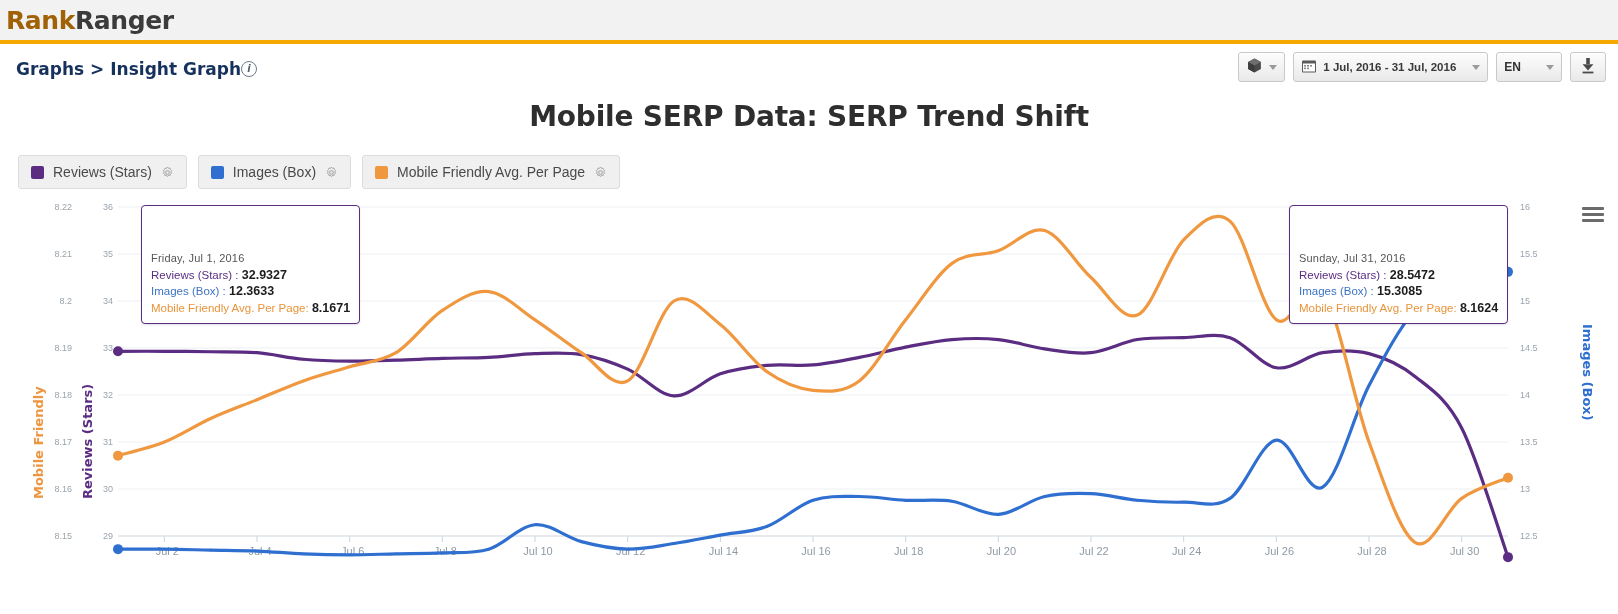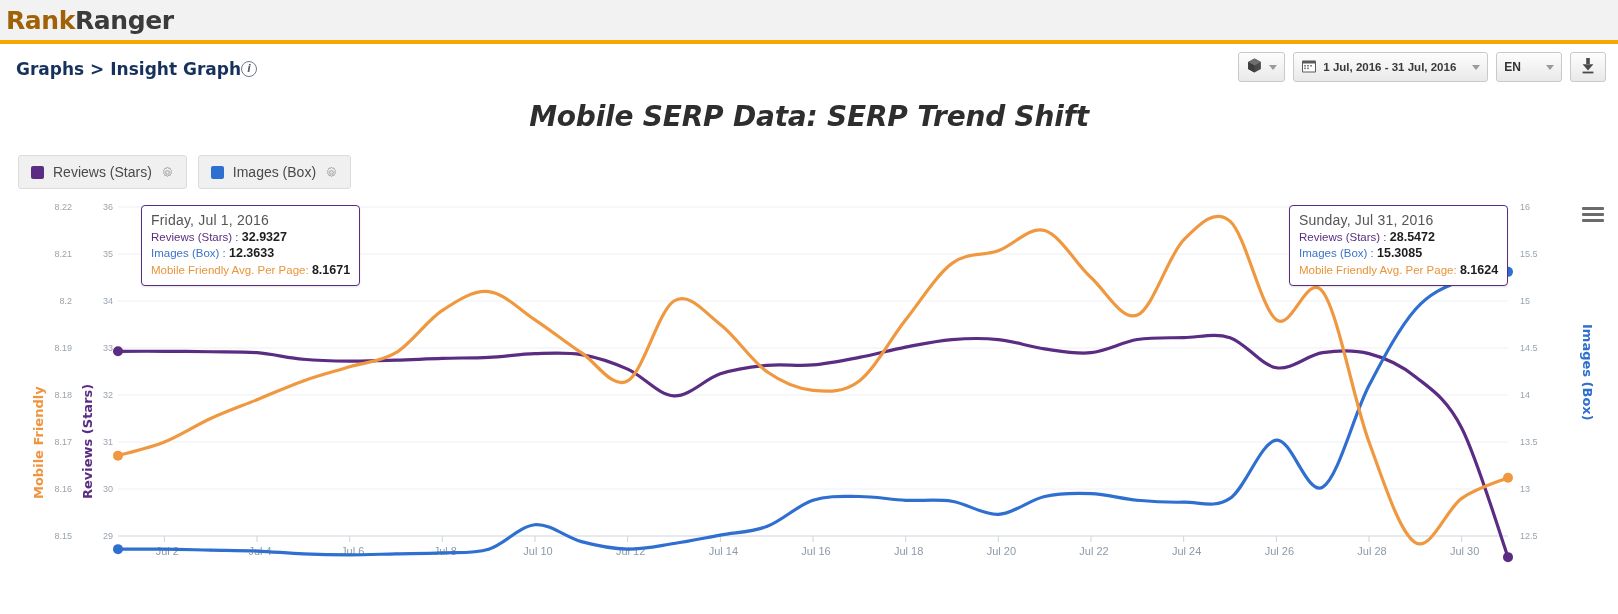--- a/index.html
+++ b/index.html
@@ -71,21 +71,20 @@
   #ctl-lang .lang{font-weight:bold;font-size:12px;}
   #ctl-dl{width:36px;justify-content:center;}
 
   
   #chart-title{
     text-align:center;
     font-size:28px;font-weight:bold;color:#2e2e2e;
     font-family:"DejaVu Sans",sans-serif;
     margin-top:6px;
     letter-spacing:-0.2px;
-    font-style:italic;
   }
 
   
   #legend{
     display:flex;gap:11px;margin:22px 0 0 18px;
   }
   .legend-btn{
     height:34px;box-sizing:border-box;
     background:#f0f0f0;border:1px solid #dcdcdc;border-radius:3px;
     display:flex;align-items:center;gap:9px;padding:0 12px;
@@ -113,21 +112,21 @@
     border:1px solid #5b2d82;
     border-radius:4px;
     padding:6px 9px 7px 9px;
     font-size:11.5px;
     line-height:16.5px;
     color:#444;
     white-space:nowrap;
     box-shadow:0 1px 2px rgba(0,0,0,.12);
     font-family:"Liberation Sans",sans-serif;
   }
-  .tip .d{font-size:14px;color:#555;letter-spacing:.2px;}
+  .tip .d{font-size:11px;color:#555;letter-spacing:.2px;margin-top:38px;}
   .tip .r{color:#5b2d82;}
   .tip .i{color:#3d73c4;}
   .tip .m{color:#e8943a;}
   .tip b{color:#1d1d1d;font-size:12.5px;}
 
   #burger{
     position:absolute;right:14px;top:8px;
     width:22px;cursor:pointer;
   }
   #burger span{display:block;height:3px;background:#6b6b6b;margin-bottom:3px;border-radius:1px;}
@@ -207,20 +206,30 @@
     <span class="gear">
       <svg width="13" height="13" viewBox="0 0 20 20">
           <path d="M10 6.4A3.6 3.6 0 1010 13.6 3.6 3.6 0 0010 6.4zm0 5.6a2 2 0 110-4 2 2 0 010 4z" fill="#8a8a8a"></path>
           <path d="M10 1.6l1.4 2 2.4-.5.5 2.4 2 1.4-1.2 2.1 1.2 2.1-2 1.4-.5 2.4-2.4-.5-1.4 2-1.4-2-2.4.5-.5-2.4-2-1.4L4.9 9l-1.2-2.1 2-1.4.5-2.4 2.4.5z" fill="none" stroke="#8a8a8a" stroke-width="1.5"></path>
         </svg>
     </span>
   </div>
   <div class="legend-btn">
     <span class="sw" style="background:#2f6fd0"></span>
     <span>Images (Box)</span>
+    <span class="gear">
+      <svg width="13" height="13" viewBox="0 0 20 20">
+          <path d="M10 6.4A3.6 3.6 0 1010 13.6 3.6 3.6 0 0010 6.4zm0 5.6a2 2 0 110-4 2 2 0 010 4z" fill="#8a8a8a"></path>
+          <path d="M10 1.6l1.4 2 2.4-.5.5 2.4 2 1.4-1.2 2.1 1.2 2.1-2 1.4-.5 2.4-2.4-.5-1.4 2-1.4-2-2.4.5-.5-2.4-2-1.4L4.9 9l-1.2-2.1 2-1.4.5-2.4 2.4.5z" fill="none" stroke="#8a8a8a" stroke-width="1.5"></path>
+        </svg>
+    </span>
+  </div>
+  <div class="legend-btn">
+    <span class="sw" style="background:#f0983f"></span>
+    <span>Mobile Friendly Avg. Per Page</span>
     <span class="gear">
       <svg width="13" height="13" viewBox="0 0 20 20">
           <path d="M10 6.4A3.6 3.6 0 1010 13.6 3.6 3.6 0 0010 6.4zm0 5.6a2 2 0 110-4 2 2 0 010 4z" fill="#8a8a8a"></path>
           <path d="M10 1.6l1.4 2 2.4-.5.5 2.4 2 1.4-1.2 2.1 1.2 2.1-2 1.4-.5 2.4-2.4-.5-1.4 2-1.4-2-2.4.5-.5-2.4-2-1.4L4.9 9l-1.2-2.1 2-1.4.5-2.4 2.4.5z" fill="none" stroke="#8a8a8a" stroke-width="1.5"></path>
         </svg>
     </span>
   </div>
 </div>
 
 <div id="plot-wrap">

